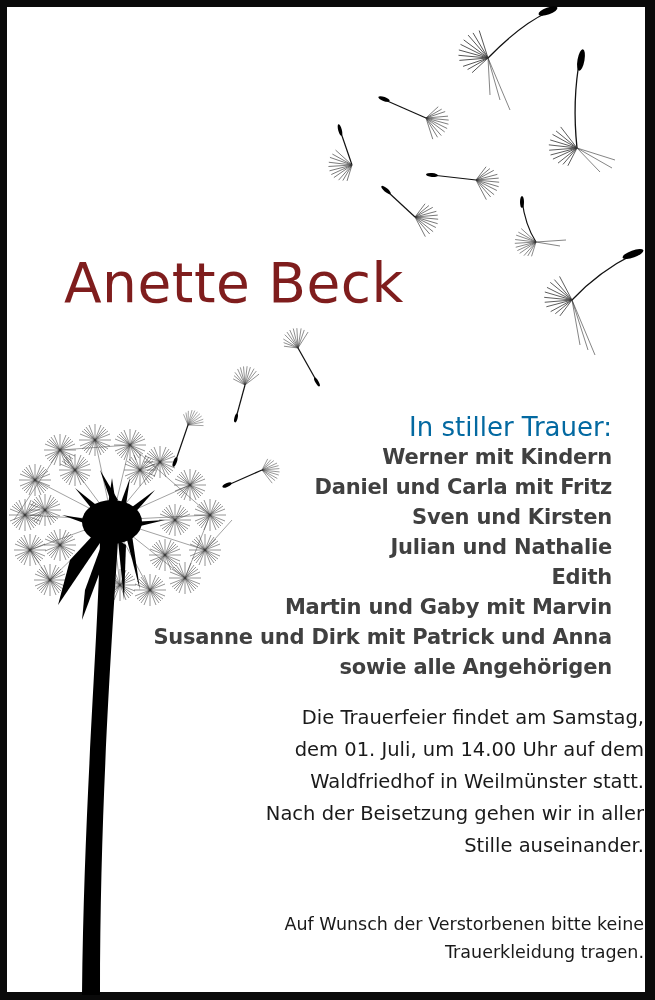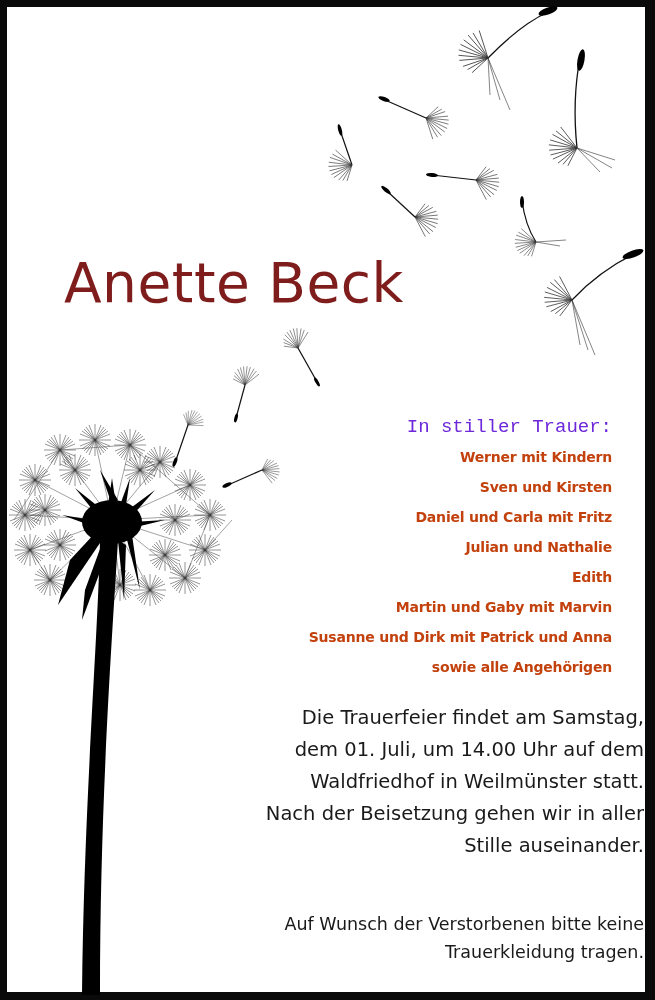--- a/index.html
+++ b/index.html
@@ -6,22 +6,22 @@
     body { width: 655px; height: 1000px; position: relative; overflow: hidden;
            font-family: "DejaVu Sans", "Liberation Sans", sans-serif; color: #111; }
     .frame { position: absolute; left: 0; top: 0; width: 655px; height: 1000px;
              box-sizing: border-box; border-style: solid; border-color: #0a0a0a;
              border-width: 7px 10px 8px 7px; background: #fff; }
     .art { position: absolute; left: 0; top: 0; width: 655px; height: 1000px; pointer-events: none; }
     .name { position: absolute; left: 64px; top: 248px; font-size: 55px; font-weight: 400;
             letter-spacing: 0.5px; color: #7f1d1d; line-height: 70px; white-space: nowrap;
             font-family: "DejaVu Sans", sans-serif; }
     .mourners { position: absolute; right: 43px; top: 412px; text-align: right; }
-    .mourners .intro { font-size: 19px; line-height: 30px; font-weight: 400; color: #6d28d9; font-family: Liberation Mono, monospace; }
-    .mourners .m { font-size: 14px; line-height: 30px; font-weight: 700; color: #c2410c;
+    .mourners .intro { font-size: 26px; line-height: 30px; font-weight: 400; color: #0369a1; }
+    .mourners .m { font-size: 21px; line-height: 30px; font-weight: 700; color: #404040;
                    white-space: nowrap; letter-spacing: -0.2px; }
     .info { position: absolute; left: 160px; width: 484px; text-align: right;
             font-size: 19.5px; line-height: 32px; color: #1a1a1a; font-weight: 400; }
     .info.p1 { top: 702px; }
     .info.p2 { top: 890px; font-size: 17.5px; line-height: 28px; margin-top: 20px; }
     .info div { white-space: nowrap; }
   </style>
 </head>
 <body>
 
@@ -203,22 +203,22 @@
         <line x1="572" y1="300" x2="580" y2="345"></line>
       </g>
   </g>
 </svg>
 
 <div class="name">Anette Beck</div>
 
 <div class="mourners">
   <div class="intro">In stiller Trauer:</div>
   <div class="m">Werner mit Kindern</div>
+  <div class="m">Daniel und Carla mit Fritz</div>
   <div class="m">Sven und Kirsten</div>
-  <div class="m">Daniel und Carla mit Fritz</div>
   <div class="m">Julian und Nathalie</div>
   <div class="m">Edith</div>
   <div class="m">Martin und Gaby mit Marvin</div>
   <div class="m">Susanne und Dirk mit Patrick und Anna</div>
   <div class="m">sowie alle Angehörigen</div>
 </div>
 
 <div class="info p1">
   <div>Die Trauerfeier findet am Samstag,</div>
   <div>dem 01. Juli, um 14.00 Uhr auf dem</div>

